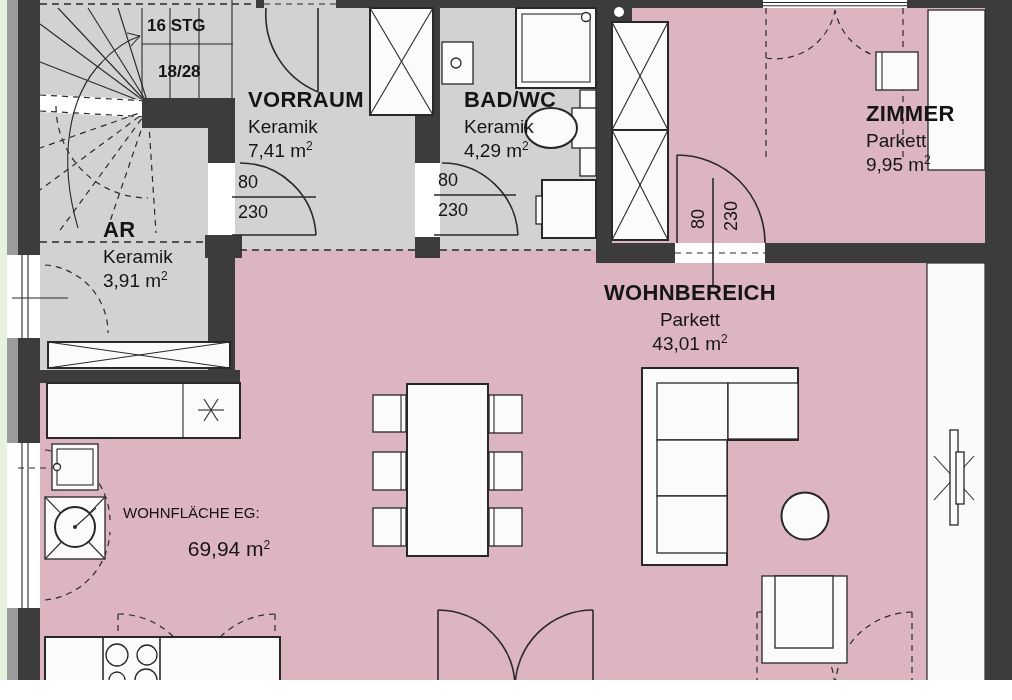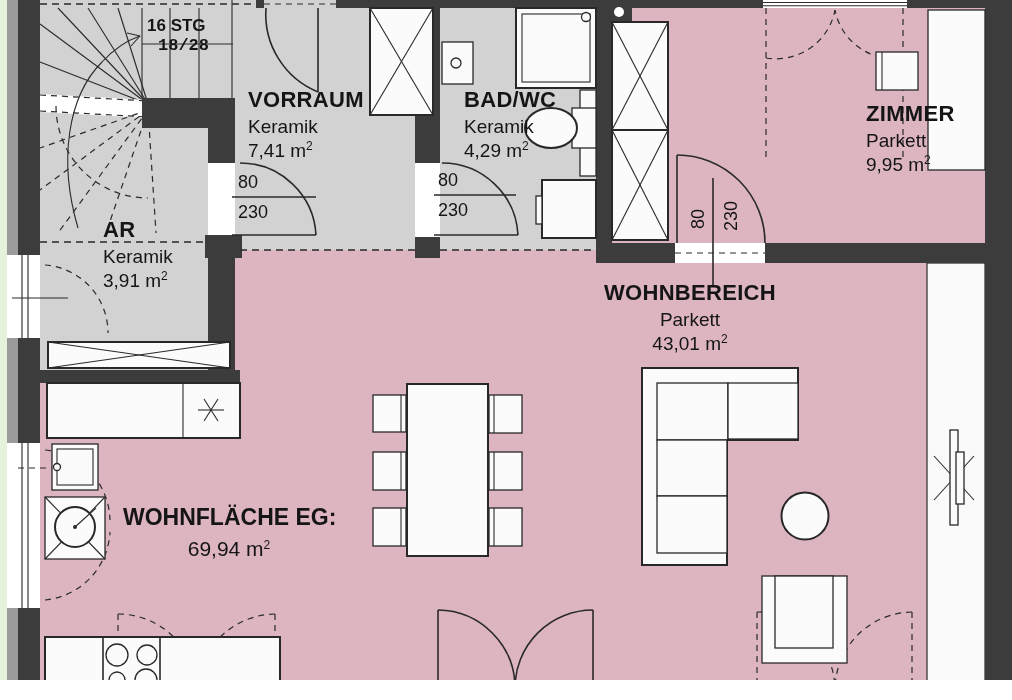--- a/index.html
+++ b/index.html
@@ -16,21 +16,21 @@
   .wallgray{fill:#9b9b9b;}
   .white{fill:#ffffff;}
   .lbl{position:absolute;white-space:nowrap;line-height:1.05;}
   .room-name{font-size:22px;font-weight:bold;letter-spacing:.3px;}
   .room-sub{font-size:19px;margin-top:6px;}
   .room-area{font-size:19px;margin-top:4px;}
   sup{font-size:12px;position:relative;top:-7px;vertical-align:baseline;}
   .stair-note{font-size:17px;font-weight:bold;}
   .door-lbl{font-size:18px;}
   .vrot{transform:translate(-50%,-50%) rotate(-90deg);transform-origin:center;}
-  .sumline1{font-size:23px;font-weight:bold;}
+  .sumline1{font-size:15px;font-weight:normal;}
   .sumline2{font-size:21px;font-weight:normal;text-align:center;width:212px;}
 </style>
 </head>
 <body>
 
 <div id="stage">
 
 <svg id="plan-svg" viewBox="0 0 1012 700">
 
   <g>
@@ -291,21 +291,21 @@
     <g>
       <line x1="438" y1="610" x2="438" y2="688" class="ln"></line>
       <line x1="593" y1="610" x2="593" y2="688" class="ln"></line>
       <path d="M438 610 A78 78 0 0 1 515 688" class="ln"></path>
       <path d="M593 610 A78 78 0 0 0 515 688" class="ln"></path>
     </g>
   </g>
 </svg>
 
 <div class="lbl stair-note" style="left:147px;top:17px;">16 STG</div>
-<div class="lbl stair-note" style="left:158px;top:37px;font-family:Liberation Mono, monospace;">18/28</div>
+<div class="lbl stair-note" style="left:158px;top:63px;">18/28</div>
 
 <div class="lbl" style="left:248px;top:88px;">
   <div class="room-name">VORRAUM</div>
   <div class="room-sub">Keramik</div>
   <div class="room-area"><span>7,41 m</span><sup>2</sup></div>
 </div>
 
 <div class="lbl" style="left:447px;top:88px;margin-left:17px;">
   <div class="room-name">BAD/WC</div>
   <div class="room-sub">Keramik</div>

